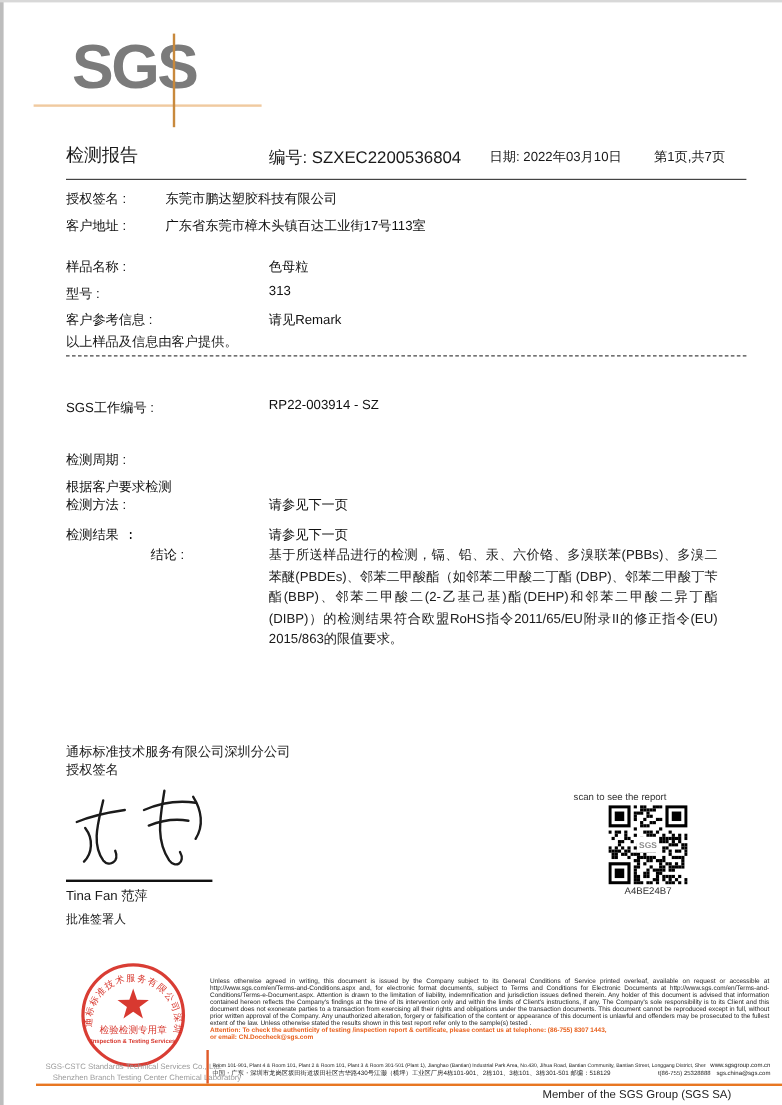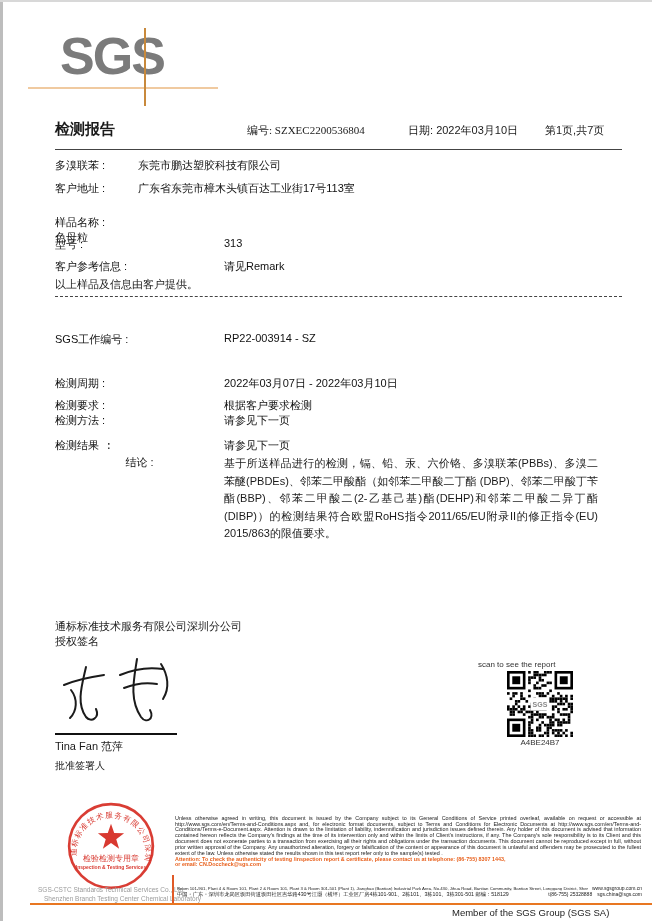--- a/index.html
+++ b/index.html
@@ -8,22 +8,22 @@
   .edge-left{position:absolute;left:0;top:0;width:3px;height:921px;background:#bdbdbd;}
   .edge-top{position:absolute;left:0;top:0;width:652px;height:2px;background:#d8d8d8;}
 
   
   .logo-wrap{position:absolute;left:58px;top:28px;width:140px;height:80px;}
   .logo-text{position:absolute;left:2px;top:2px;font-size:52px;font-weight:bold;color:#7b7b7b;letter-spacing:-2px;line-height:1;}
   .logo-hline{position:absolute;left:-30px;top:59px;width:190px;height:2px;background:#f0caa0;}
   .logo-vline{position:absolute;left:86px;top:0px;width:2px;height:78px;background:#c8893c;}
 
   
-  .hdr-title{position:absolute;left:55px;top:120px;font-size:15px;font-weight:bold;}
-  .hdr-no{position:absolute;left:247px;top:123px;font-size:11px;font-family:Liberation Serif, serif;}
+  .hdr-title{position:absolute;left:55px;top:120px;font-size:15px;font-weight:normal;}
+  .hdr-no{position:absolute;left:224px;top:123px;font-size:14px;}
   .hdr-date{position:absolute;left:408px;top:123px;font-size:11px;}
   .hdr-page{position:absolute;left:545px;top:123px;font-size:11px;}
   .hdr-rule{position:absolute;left:55px;top:149px;width:567px;height:1px;background:#444;}
 
   .lbl{font-size:11px;color:#111;}
   .val{font-size:11px;color:#111;}
 
   .row{position:absolute;left:55px;display:flex;}
   .row .lbl{width:83px;flex:none;}
   .row.wide .lbl{width:169px;flex:none;}
@@ -88,52 +88,50 @@
     <span>SZXEC2200536804</span>
   </div>
   <div class="hdr-date">
     <span>日期:</span>
     <span>2022年03月10日</span>
   </div>
   <div class="hdr-page">第1页,共7页</div>
   <div class="hdr-rule"></div>
 
   <div class="row" style="top:158px;">
-    <span class="lbl">多溴联苯 :</span>
+    <span class="lbl">授权签名 :</span>
     <span class="val">东莞市鹏达塑胶科技有限公司</span>
   </div>
   <div class="row" style="top:181px;">
     <span class="lbl">客户地址 :</span>
     <span class="val">广东省东莞市樟木头镇百达工业街17号113室</span>
   </div>
-  <div class="row wide" style="top:215px;flex-direction:column;">
+  <div class="row wide" style="top:215px;">
     <span class="lbl">样品名称 :</span>
     <span class="val">色母粒</span>
   </div>
   <div class="row wide" style="top:237px;">
     <span class="lbl">型号 :</span>
     <span class="val">313</span>
   </div>
   <div class="row wide" style="top:259px;">
     <span class="lbl">客户参考信息 :</span>
     <span class="val">请见Remark</span>
   </div>
   <div class="note">以上样品及信息由客户提供。</div>
   <div class="dashed-sep"></div>
 
   <div class="row wide" style="top:332px;">
     <span class="lbl">SGS工作编号 :</span>
     <span class="val">RP22-003914 - SZ</span>
   </div>
   <div class="row wide" style="top:376px;">
     <span class="lbl">检测周期 :</span>
-    <span class="val">2022年03月07日 - 2022年03月10日</span>
   </div>
   <div class="row wide" style="top:398px;">
-    <span class="lbl">检测要求 :</span>
     <span class="val">根据客户要求检测</span>
   </div>
   <div class="row wide" style="top:413px;">
     <span class="lbl">检测方法 :</span>
     <span class="val">请参见下一页</span>
   </div>
   <div class="row wide" style="top:438px;font-family:Liberation Mono, monospace;">
     <span class="lbl">检测结果 :</span>
     <span class="val">请参见下一页</span>
   </div>

